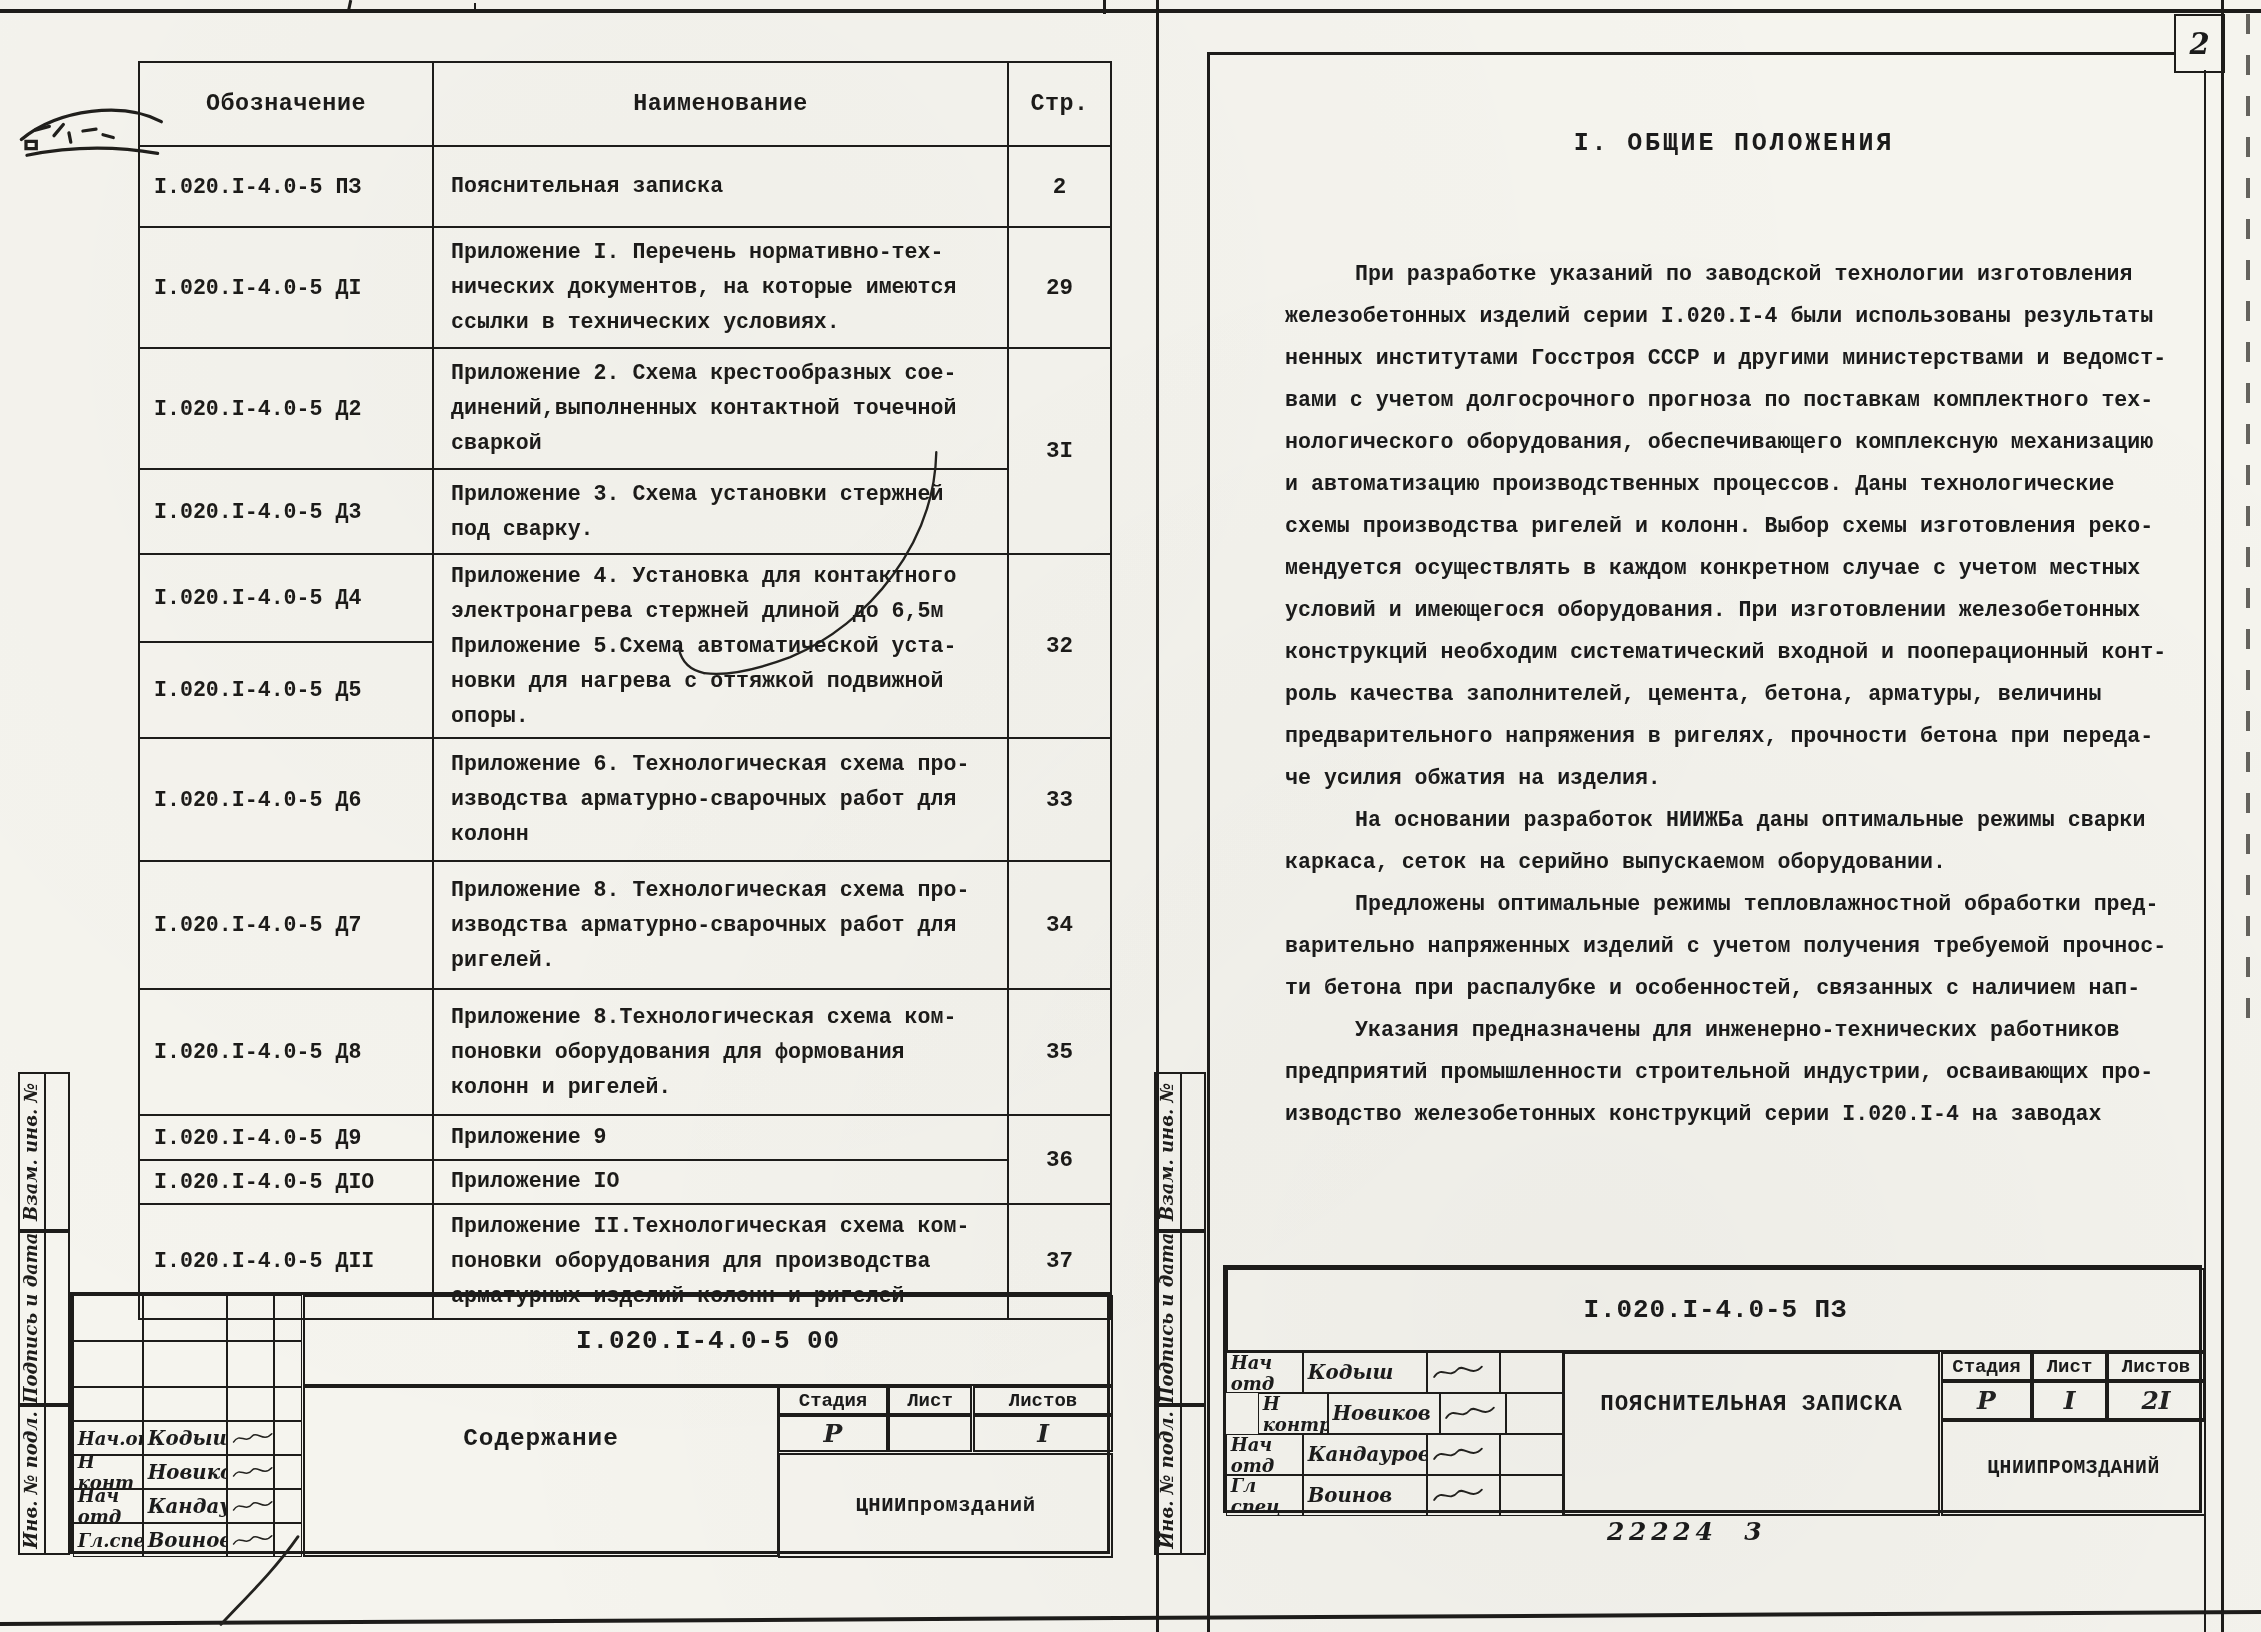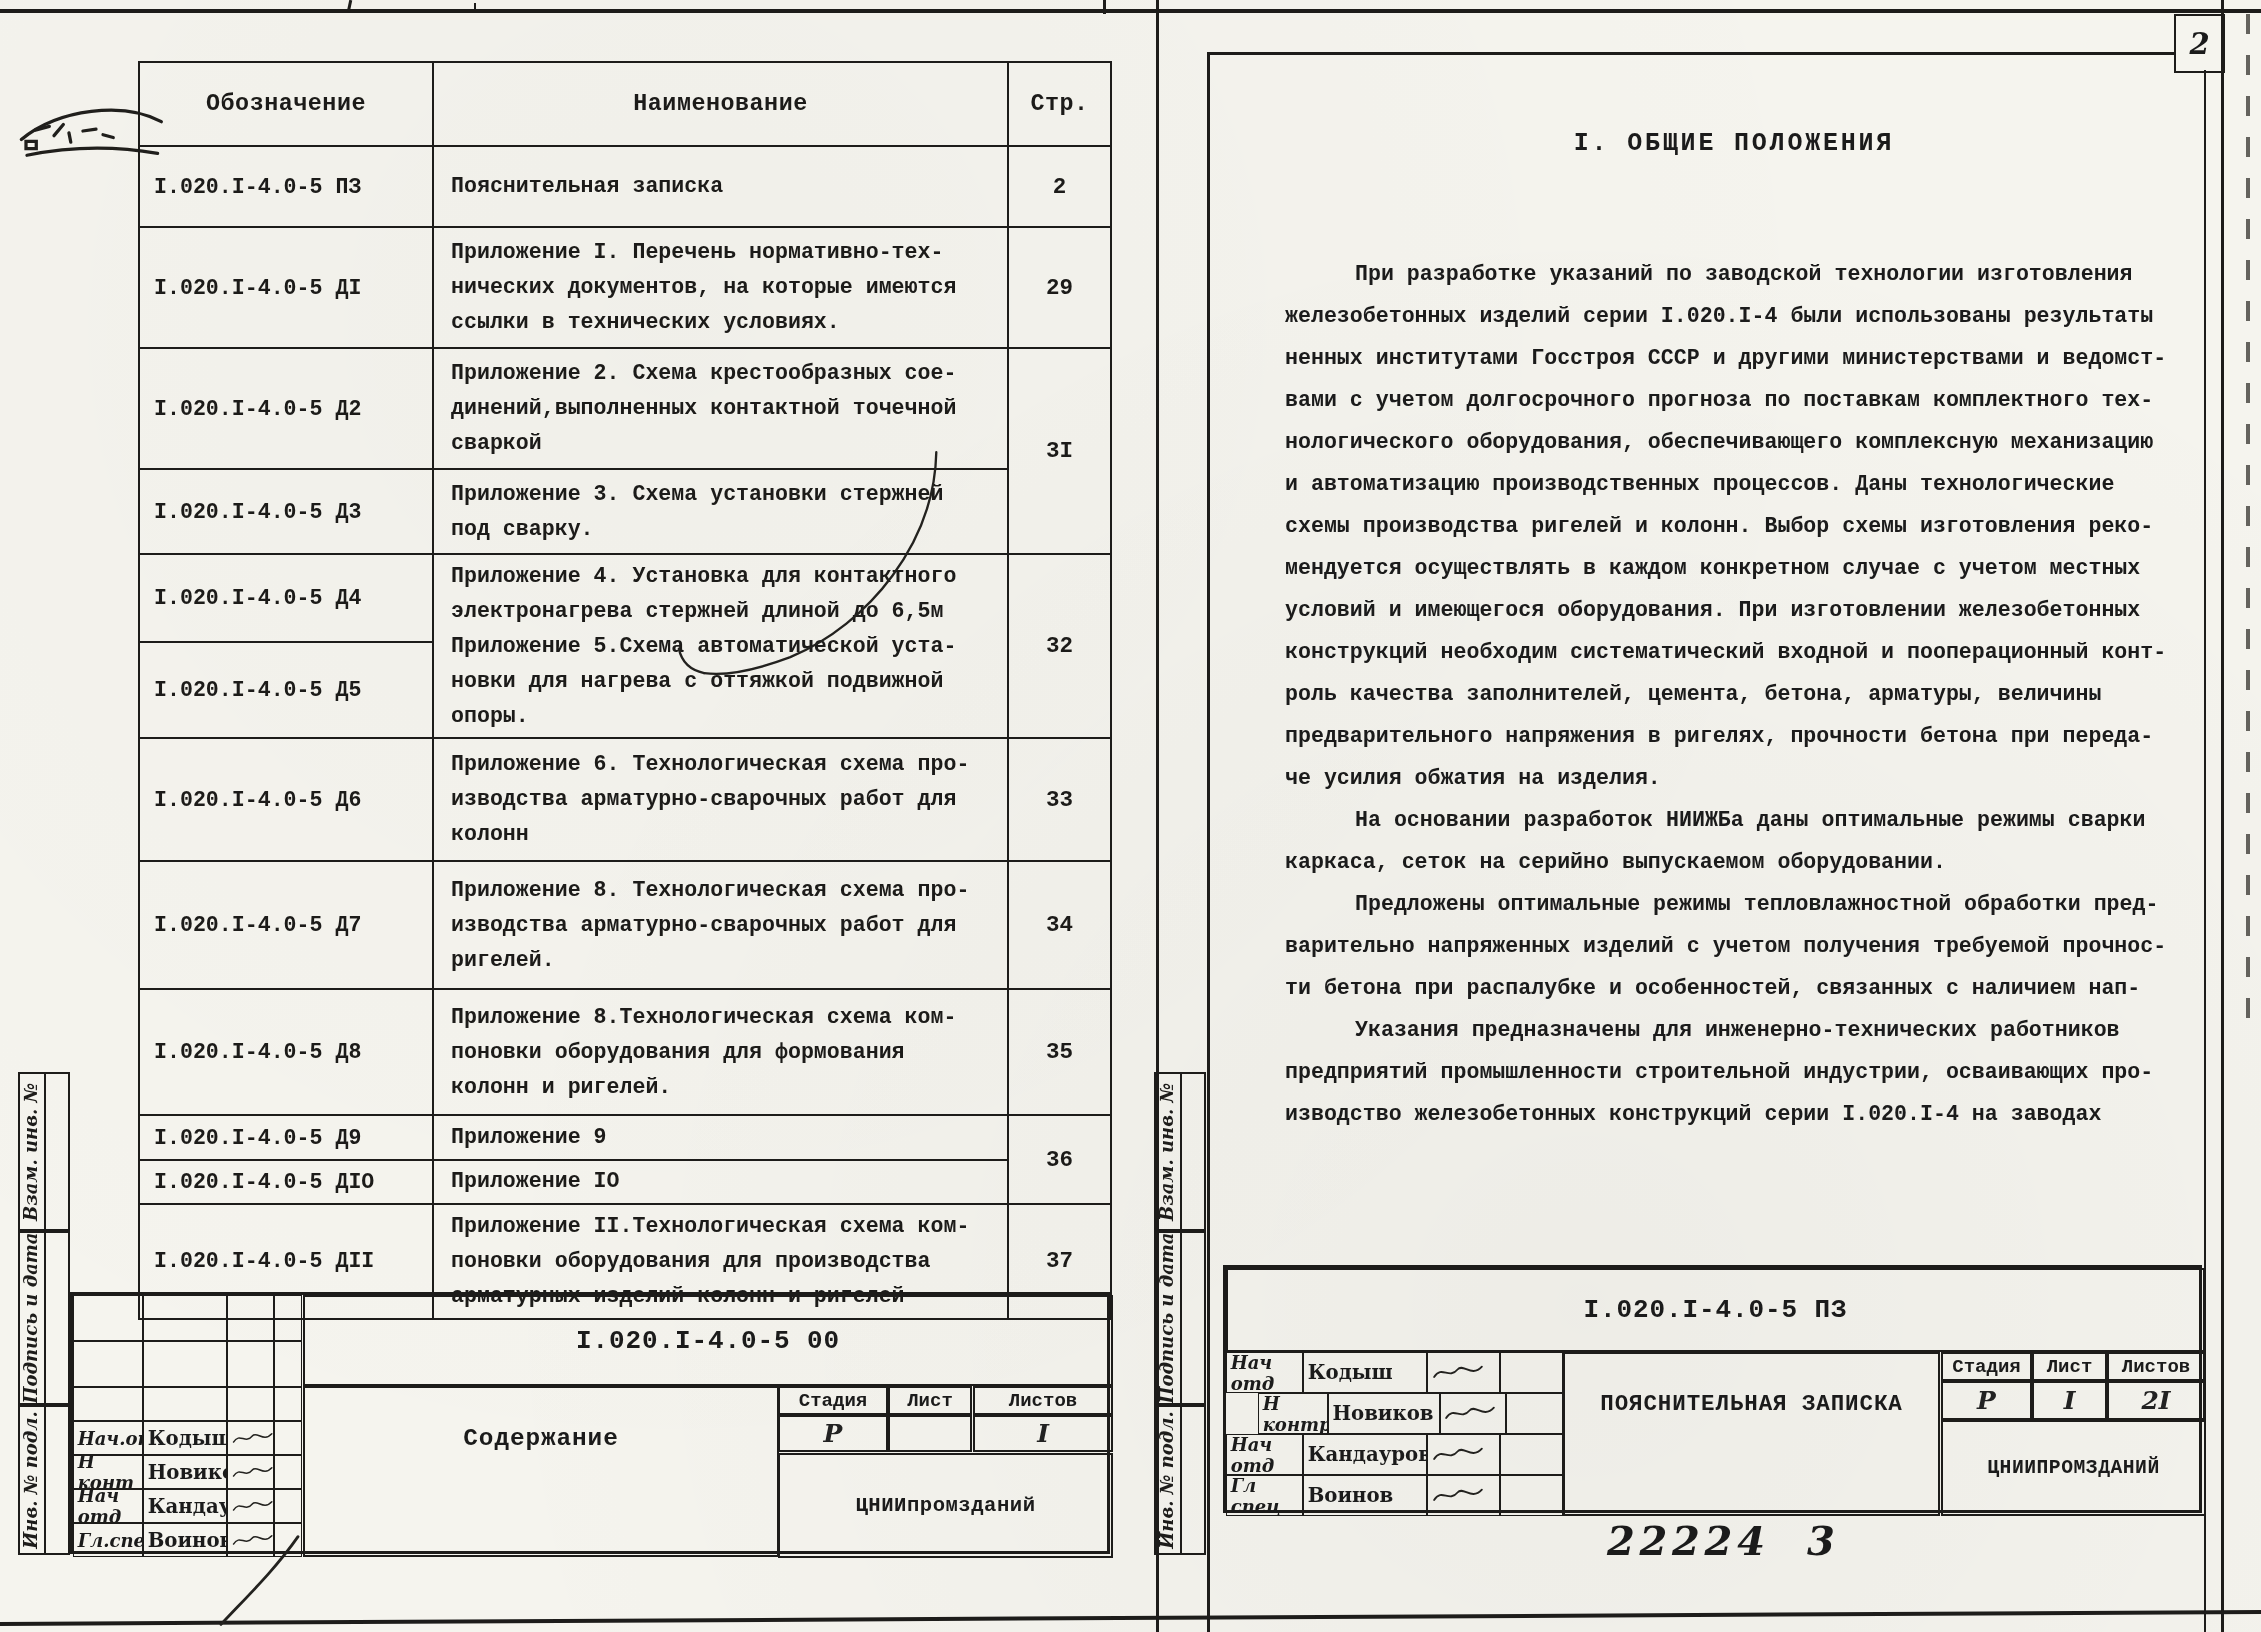--- a/index.html
+++ b/index.html
@@ -42,36 +42,36 @@
   .tb-docnum{font-size:26px;font-weight:700;letter-spacing:0.9px;white-space:pre;}
   .tb-title{align-items:flex-start;font-size:24.4px;font-weight:700;letter-spacing:0.9px;}
   .tb-small{font-size:19px;font-weight:700;}
   .tb-org{font-size:20.6px;font-weight:700;letter-spacing:0.5px;}
   .hand{font-family:"DejaVu Serif", serif;font-style:italic;font-weight:700;color:#222;}
   .hand-val{font-size:25px;}
   .grid-row{position:relative;display:flex;}
   .grid-cell{border:1.9px solid #1d1c1a;box-sizing:border-box;display:flex;
     align-items:center;overflow:hidden;padding-left:3.7px;}
   .grid-cell.role{font-family:"DejaVu Serif",serif;font-style:italic;font-size:18px;font-weight:700;}
-  .grid-cell.name{font-family:"DejaVu Serif",serif;font-size:19.7px;font-weight:700;}
+  .grid-cell.name{font-family:"DejaVu Serif",serif;font-style:italic;font-size:19.7px;font-weight:700;}
   
   .stampcol{position:absolute;width:52px;}
   .stamp-cell{position:relative;border:2.8px solid #1d1c1a;box-sizing:border-box;}
   .stamp-cell .half{position:absolute;left:50%;top:0;bottom:0;width:1.9px;background:#1d1c1a;}
   .stamp-cell .rot{
     position:absolute;left:21%;top:50%;
     transform:translate(-50%,-50%) rotate(-90deg);
     white-space:nowrap;font-family:"DejaVu Serif",serif;font-style:italic;
     font-size:18px;font-weight:700;color:#1d1c1a;
   }
   .cornerbox{position:absolute;left:2174px;top:14px;width:51px;height:59px;
     border:2.8px solid #1d1c1a;box-sizing:border-box;display:flex;align-items:center;justify-content:center;}
   .cornerbox span{font-family:"DejaVu Serif",serif;font-style:italic;font-weight:700;font-size:29px;}
   .bottomnote{position:absolute;left:1607px;top:1517px;font-family:"DejaVu Serif",serif;
-    font-style:italic;font-weight:700;font-size:40px;letter-spacing:4.7px;white-space:pre;}
+    font-style:italic;font-weight:700;font-size:25px;letter-spacing:4.7px;white-space:pre;}
   .noise{position:absolute;left:2246px;top:14px;width:3.7px;height:1008px;opacity:.7;
     background:repeating-linear-gradient(to bottom,#26241f 0 19.7px,transparent 19.7px 41px);}
   .tick{position:absolute;background:#1d1c1a;}
 </style>
 </head>
 <body>
 
 <div class="ln" style="left:0;top:9.4px;width:2261px;height:3.3px;"></div>
 <div class="ln" style="left:-4.7px;top:1616px;width:2271px;height:3.7px;transform:rotate(-0.3deg);"></div>
 <div class="ln" style="left:1156px;top:0;width:2.8px;height:1633px;"></div>

